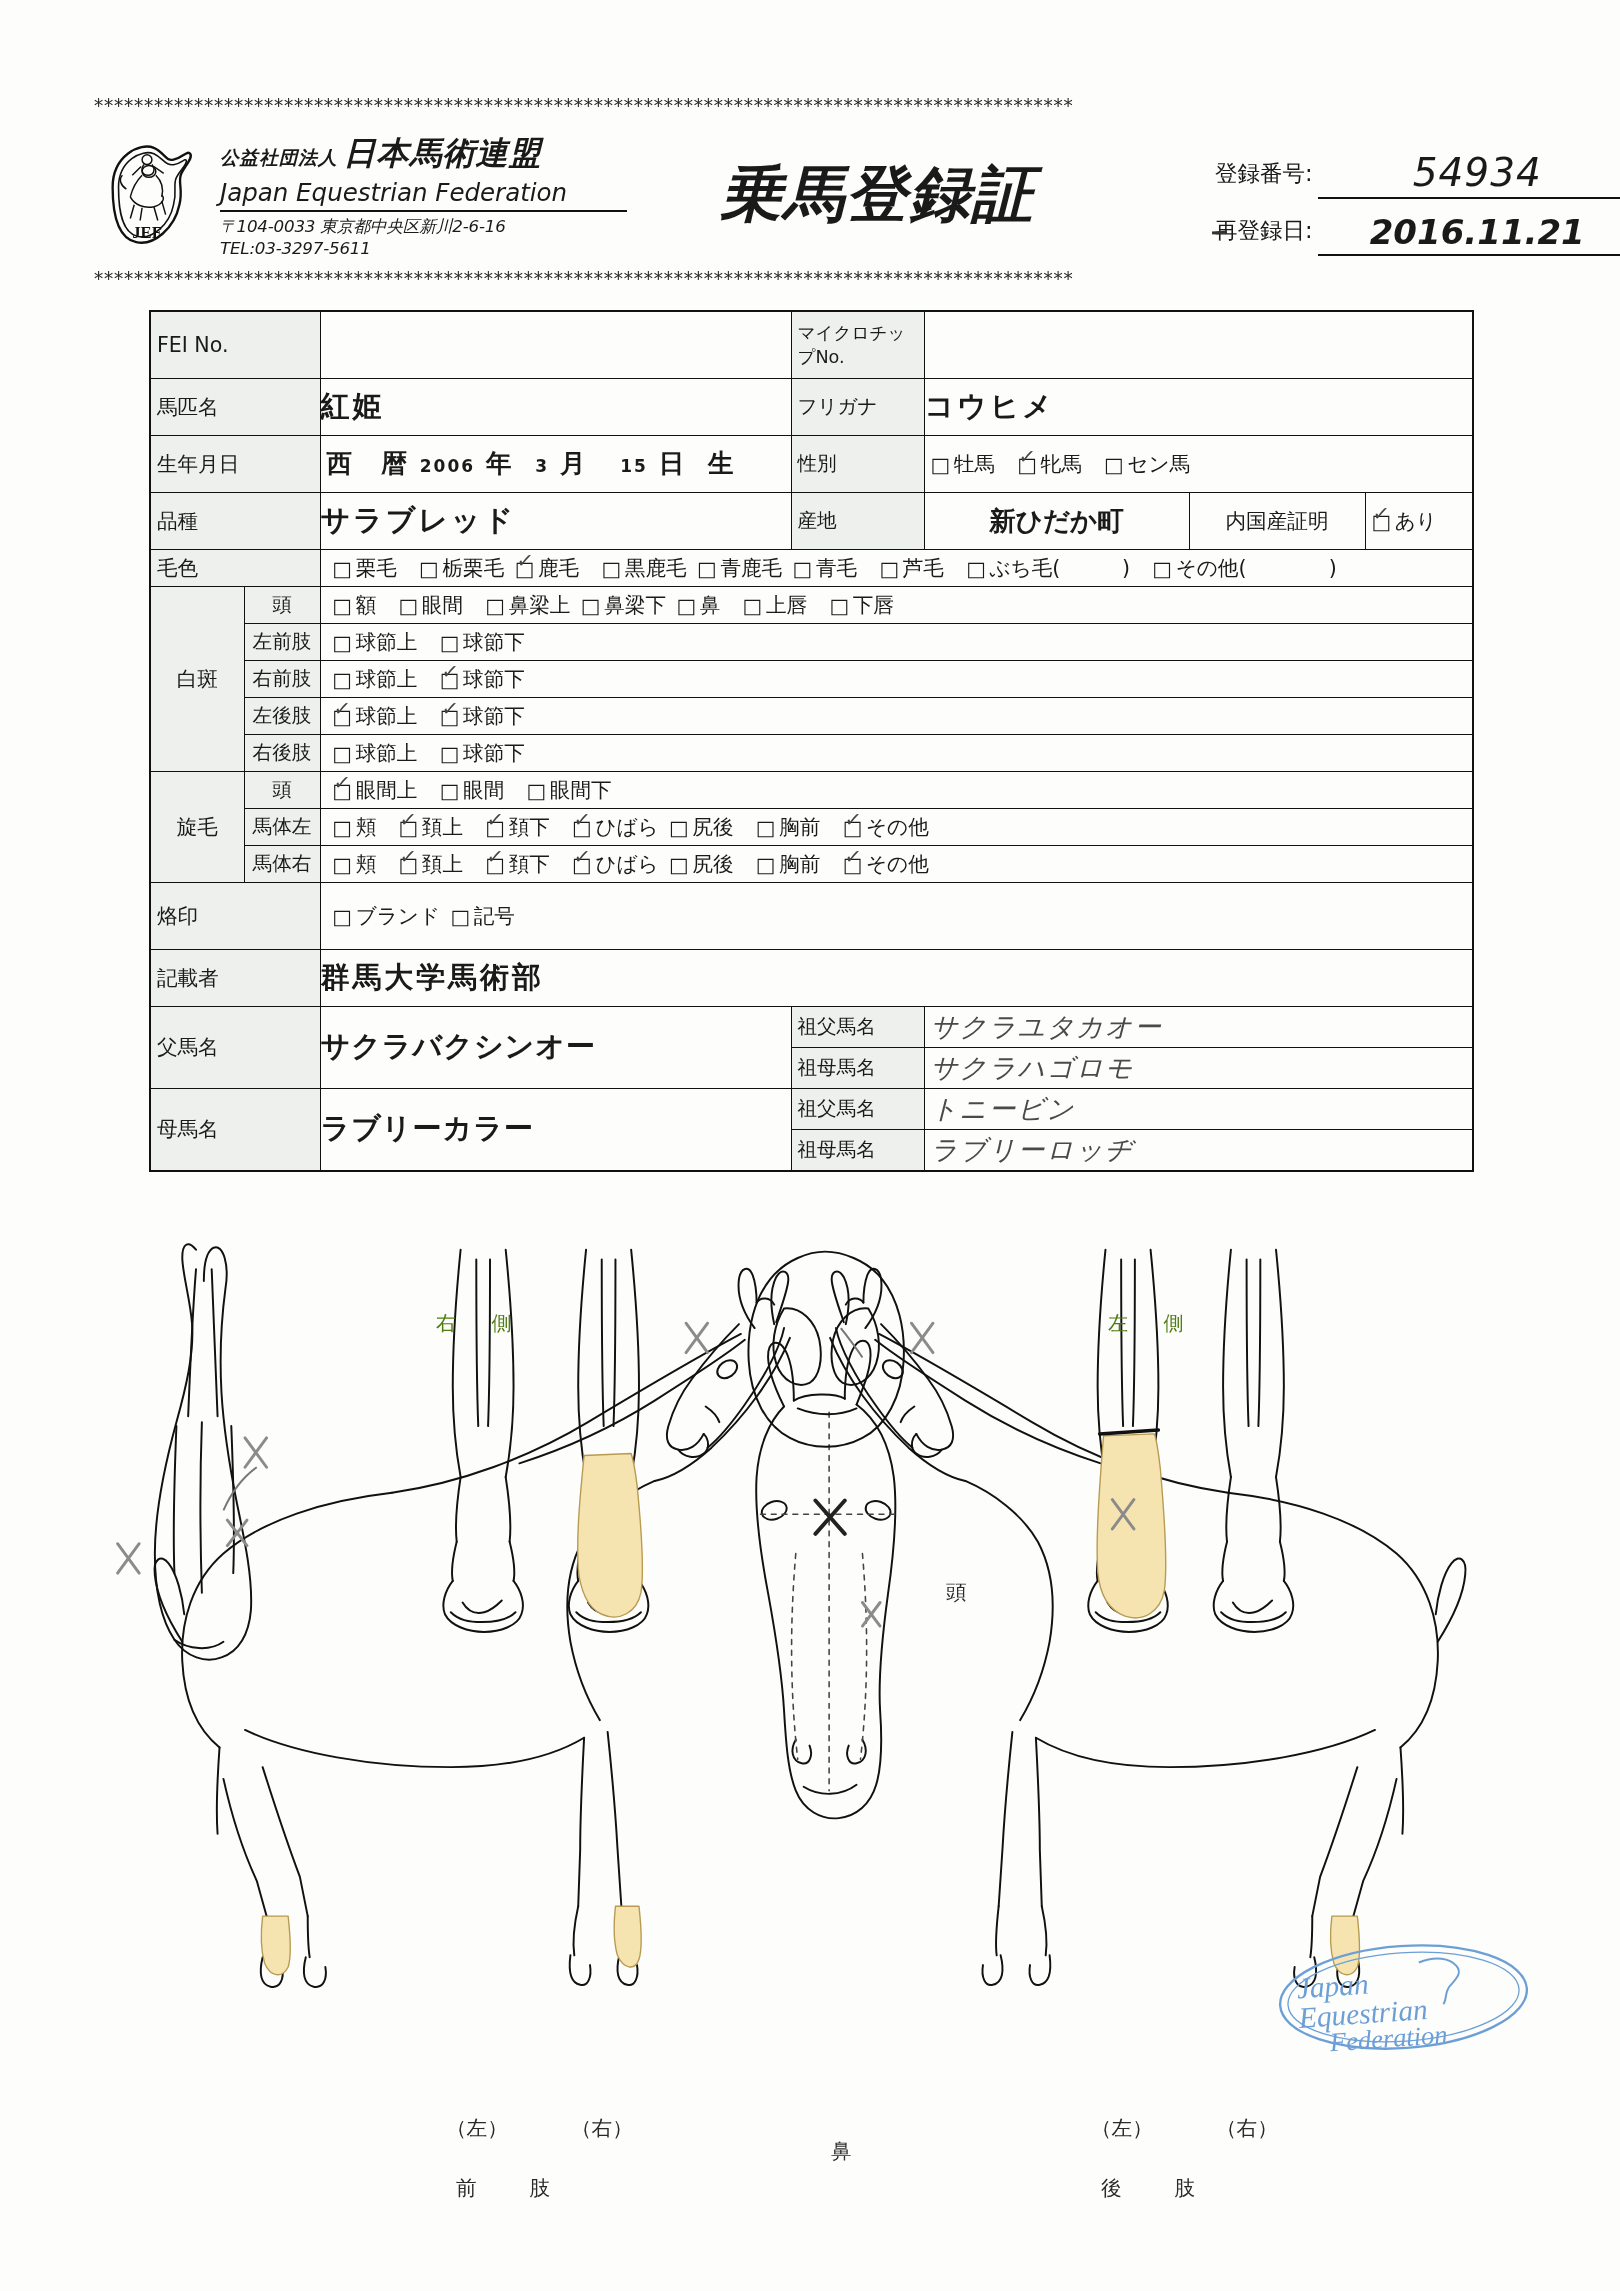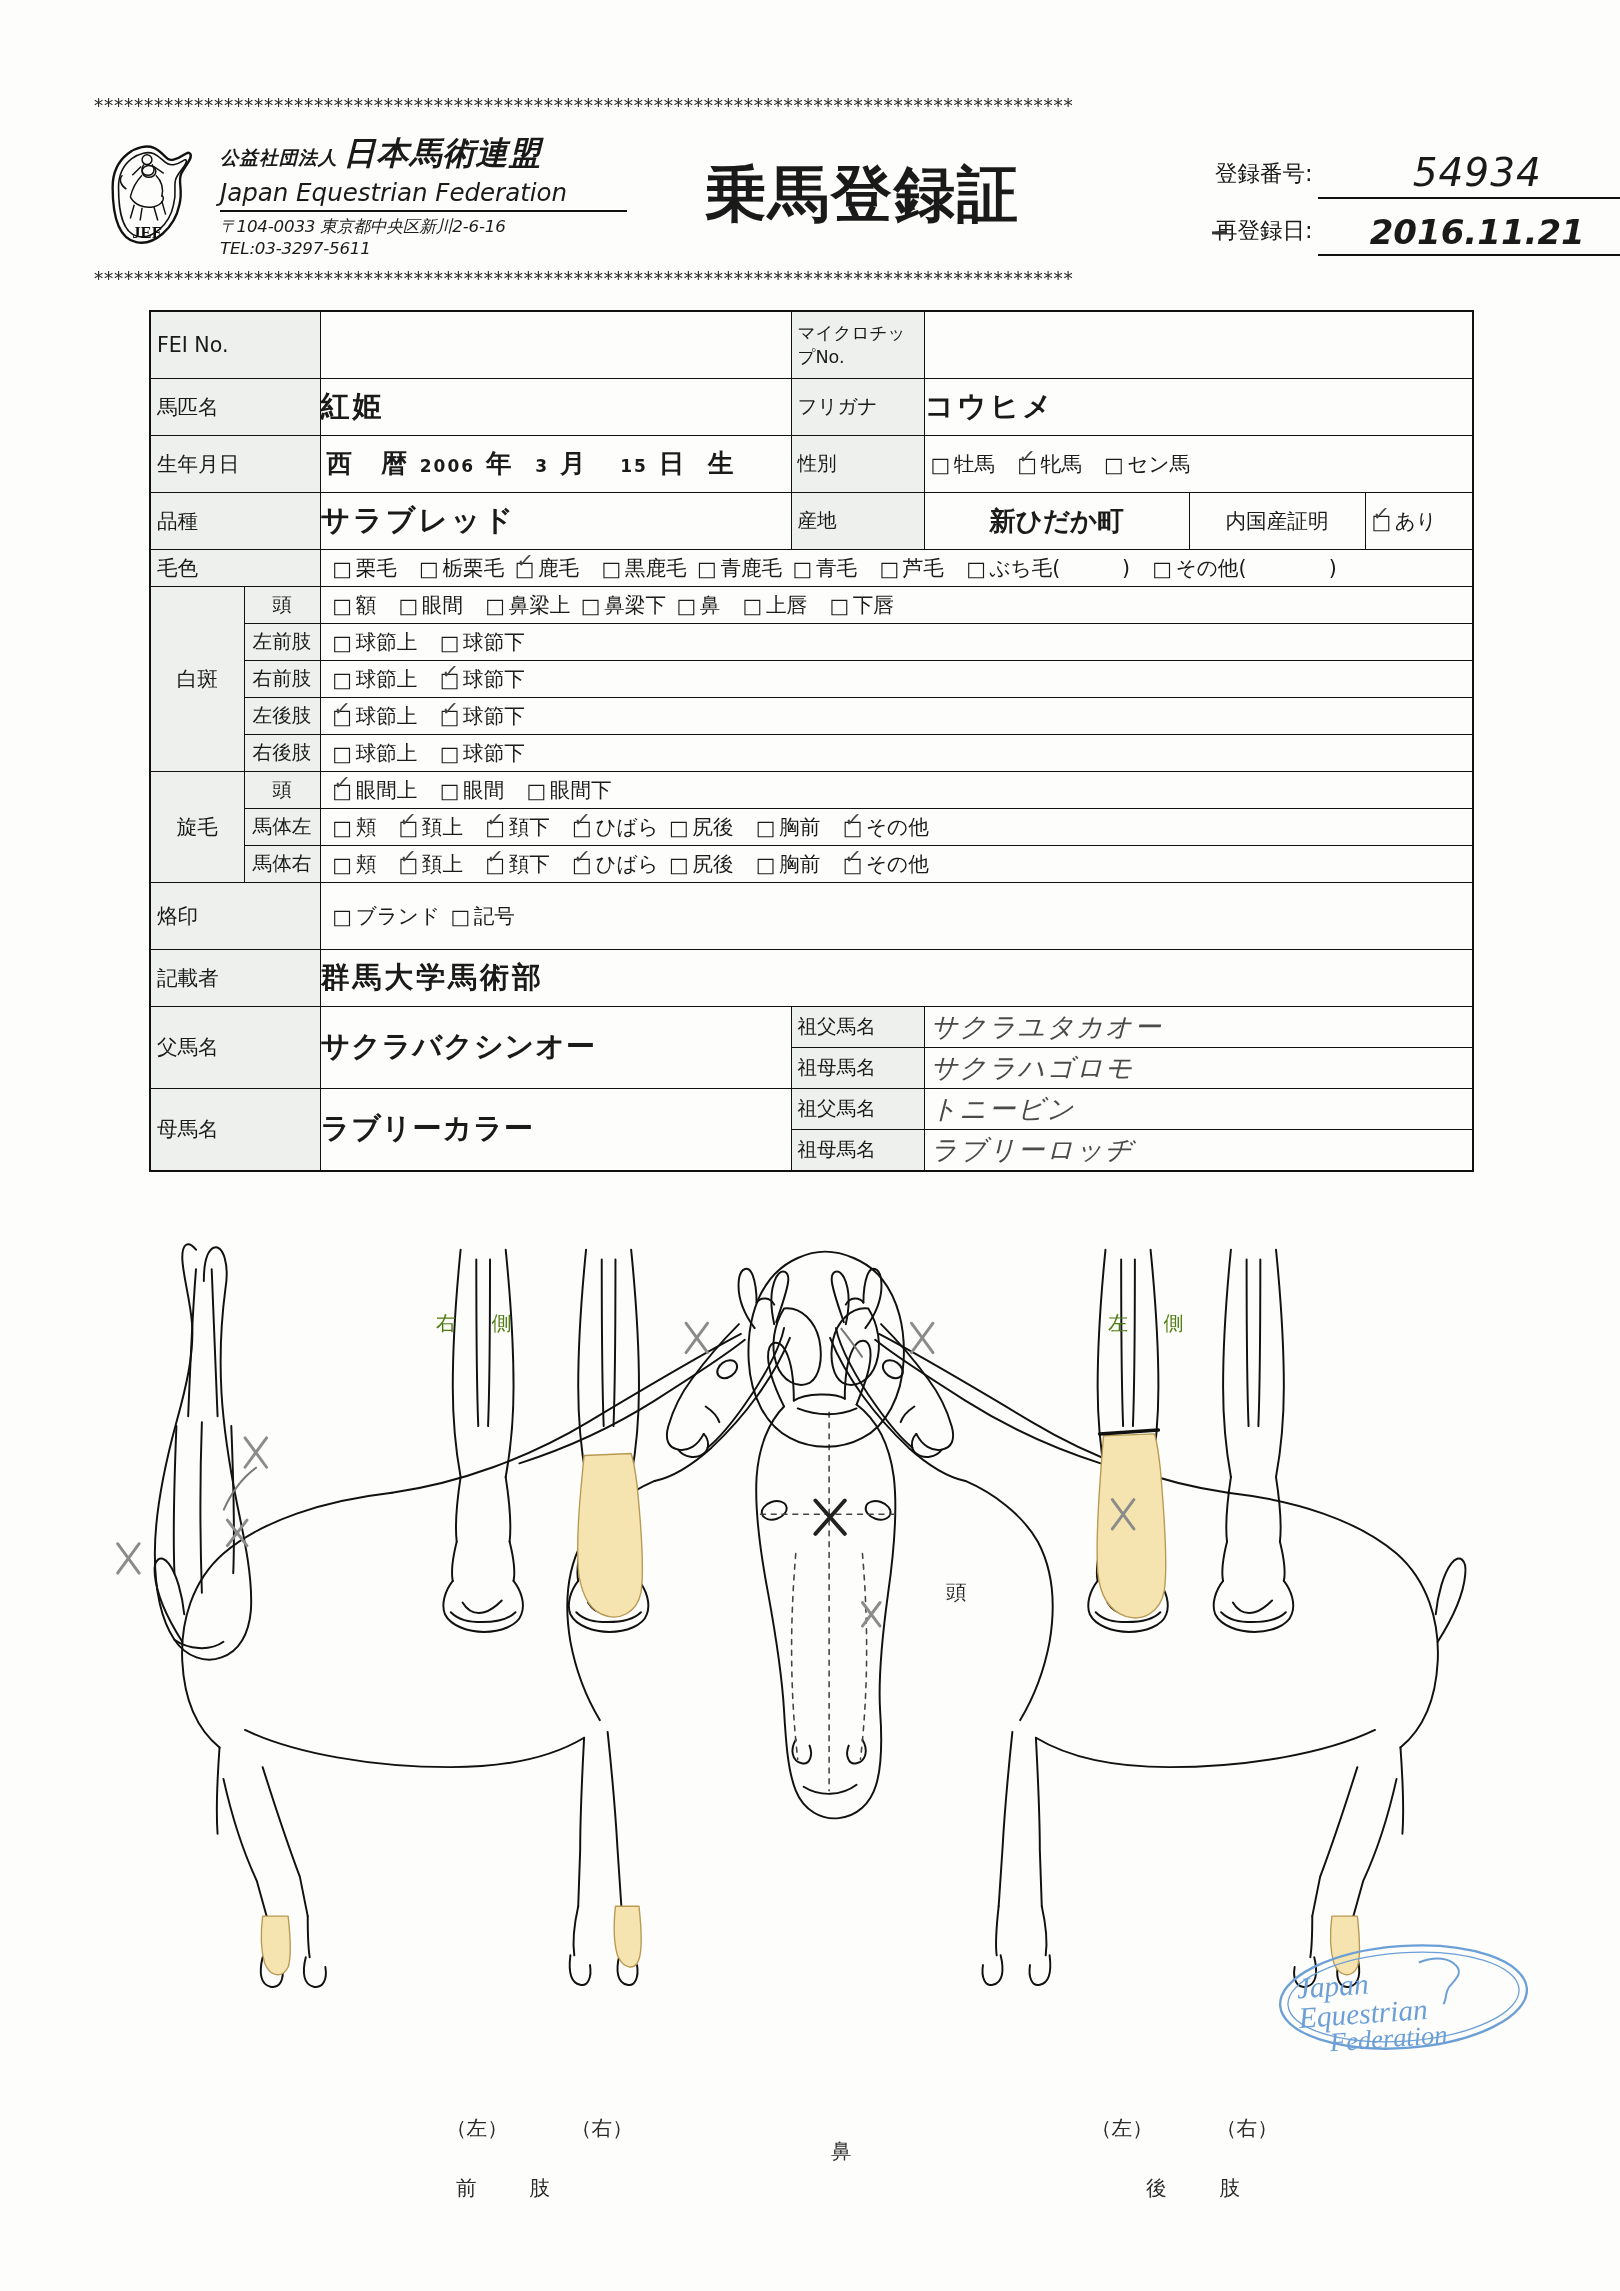--- a/index.html
+++ b/index.html
@@ -31,22 +31,22 @@
   .fed-block { position:absolute; left:127px; top:0px; width:470px; }
   .fed-line1 { display:flex; align-items:baseline; }
   .fed-kouekis { font-size:18.6px; font-style:italic; font-weight:bold; letter-spacing:1px; }
   .fed-jp { font-size:32px; font-weight:bold; font-style:italic; letter-spacing:1px; margin-left:5.9px; }
   .fed-en { font-size:24.5px; font-style:italic; letter-spacing:0px; margin-top:2px; }
   .fed-rule { border-bottom:2px solid #111; width:407px; margin-top:2.9px; }
   .fed-addr { font-size:16.7px; font-style:italic; letter-spacing:-0.2px; margin-top:2.9px; }
   .fed-tel  { font-size:16.7px; font-style:italic; letter-spacing:-0.2px; }
 
   .doc-title {
-    position:absolute; left:612px; top:21.6px;
-    font-size:61px; font-weight:bold; 
+    position:absolute; left:627px; top:21.6px;
+    font-size:61px; font-weight:bold; font-style:italic;
     letter-spacing:2px; white-space:nowrap;
   }
 
   .reg-box { position:absolute; left:1122px; top:9.8px; width:421px; }
   .reg-row { display:flex; align-items:flex-end; height:57px; }
   .reg-lab { font-size:22.5px; white-space:nowrap; padding-bottom:9.8px; position:relative; }
   .reg-strike { position:relative; }
   .reg-strike::after{
     content:""; position:absolute; left:-2.9px; right:47%;
     top:52%; height:2.5px; background:#333; transform:rotate(-4deg);
@@ -601,21 +601,21 @@
     <div class="dlabel" style="left:1108px; top:80px;">左　側</div>
     <div class="dlabel-sm" style="left:946px; top:348px;">頭</div>
     <div class="dlabel-sm" style="left:831px; top:907px;">鼻</div>
 
     <div class="dlabel-sm" style="left:446px; top:884px;">（左）</div>
     <div class="dlabel-sm" style="left:571px; top:884px;">（右）</div>
     <div class="dlabel-sm" style="left:456px; top:944px; letter-spacing:3.9px;">前　　肢</div>
 
     <div class="dlabel-sm" style="left:1091px; top:884px;">（左）</div>
     <div class="dlabel-sm" style="left:1216px; top:884px;">（右）</div>
-    <div class="dlabel-sm" style="left:1146px; top:944px; letter-spacing:3.9px;">後　　肢</div>
+    <div class="dlabel-sm" style="left:1101px; top:944px; letter-spacing:3.9px;">後　　肢</div>
   </div>
 
   <div class="stamp">
     <svg width="260" height="123" viewBox="0 0 265 125">
       <g transform="rotate(-4 132 62)">
         <ellipse cx="132" cy="62" rx="126" ry="52" fill="none" stroke="#6c9fd6" stroke-width="2.4"></ellipse>
         <ellipse cx="132" cy="62" rx="118" ry="45" fill="none" stroke="#6c9fd6" stroke-width="1.3"></ellipse>
         <path d="M150 28 C168 22, 182 26, 188 34 C194 42, 186 48, 180 54
                  C174 60, 176 68, 172 72" fill="none" stroke="#6c9fd6" stroke-width="2"></path>
         <text x="24" y="56" font-family="Liberation Serif, serif" font-style="italic" font-size="30" fill="#6c9fd6">Japan</text>

